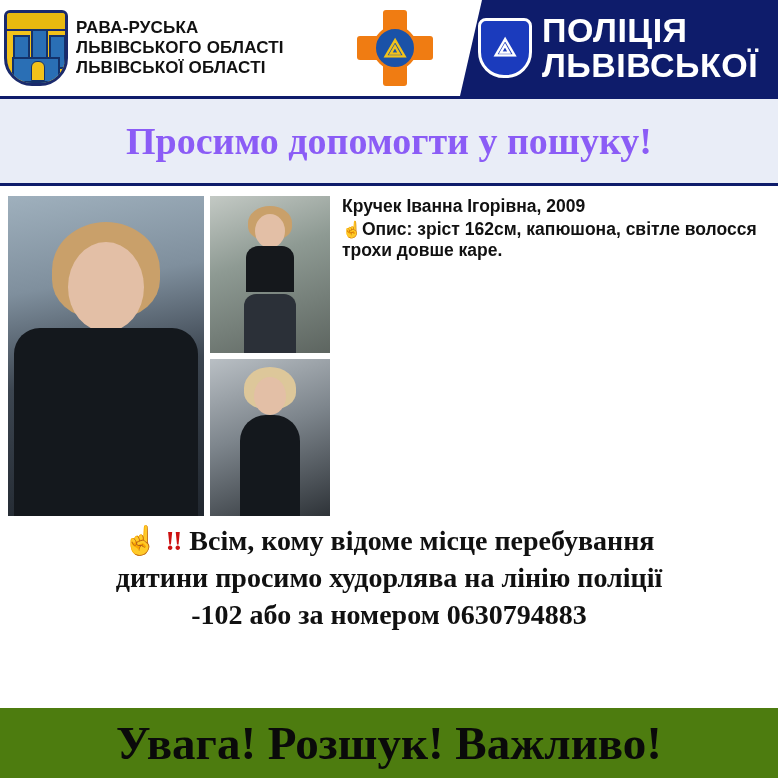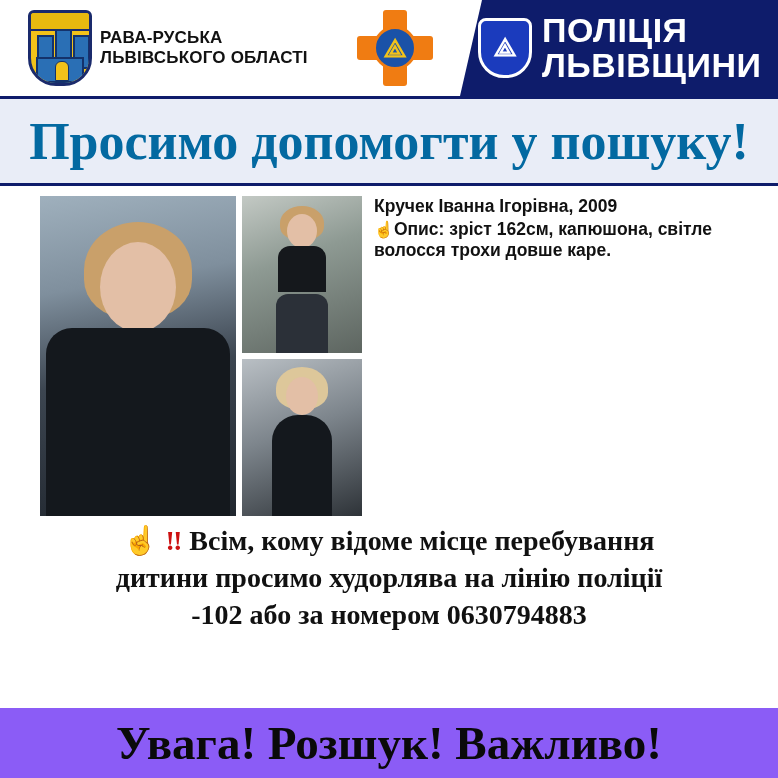--- a/index.html
+++ b/index.html
@@ -24,21 +24,21 @@
   
   .header {
     display: flex;
     align-items: stretch;
     height: 96px;
     background: #ffffff;
   }
   .coat-block {
     display: flex;
     align-items: center;
-    padding-left: 28px;
+    padding-left: 4px;
     gap: 8px;
     width: 330px;
     box-sizing: border-box;
   }
   .coat {
     width: 64px;
     height: 76px;
     background: #f2c21a;
     border: 3px solid #1a2a6c;
     border-radius: 6px 6px 28px 28px;
@@ -164,33 +164,32 @@
     border-top: 3px solid #0e1c6b;
     border-bottom: 3px solid #0e1c6b;
     height: 84px;
     display: flex;
     align-items: center;
     justify-content: center;
   }
   .title-bar .title {
     font-family: "Liberation Serif", serif;
     font-weight: bold;
-    font-size: 52px;
-    color: #0369a1;
+    font-size: 38px;
+    color: #8b5cf6;
     white-space: nowrap;
   }
 
   
   .content {
     display: flex;
     padding: 10px 8px 0 8px;
     gap: 6px;
     box-sizing: border-box;
     height: 330px;
-    margin-left: 32px;
   }
   .photo {
     position: relative;
     overflow: hidden;
     background: #5b6a7a;
   }
   .photo-main {
     width: 196px;
     height: 320px;
     background: linear-gradient(170deg, #9fb0bd 0%, #7f8f9d 28%, #3c4550 55%, #20262e 100%);
@@ -260,21 +259,21 @@
   .appeal .excl { color: #cc1111; }
 
   
   .footer {
     position: absolute;
     left: 0; right: 0; bottom: 0;
     height: 70px;
     display: flex;
     align-items: center;
     justify-content: center;
-    background: #8b5cf6;
+    background: #4d7c0f;
   }
   .footer .txt {
     font-family: "Liberation Serif", serif;
     font-weight: bold;
     font-size: 47px;
     color: #0a0a0a;
     white-space: nowrap;
   }
 </style>
 </head>
@@ -289,39 +288,40 @@
         <div class="band"></div>
         <div class="tower t1"></div>
         <div class="tower t2"></div>
         <div class="tower t3"></div>
         <div class="wall"></div>
         <div class="gate"></div>
       </div>
       <div class="coat-text">
         <div>РАВА-РУСЬКА</div>
         <div>ЛЬВІВСЬКОГО ОБЛАСТІ</div>
+        <div>ЛЬВІВСЬКОЇ ОБЛАСТІ</div>
       </div>
     </div>
 
     <div class="emblem-block">
       <div class="sns-cross">
         <div class="arm h"></div>
         <div class="arm v"></div>
         <div class="disc"></div>
         <div class="trident">⟁</div>
       </div>
     </div>
 
     <div class="police-block">
       <div class="police-badge">
         <div class="trident2">⟁</div>
       </div>
       <div class="police-text">
         <span class="l1">ПОЛІЦІЯ</span>
-        <span class="l2">ЛЬВІВЩИНИ</span>
+        <span class="l2">ЛЬВІВСЬКОЇ</span>
       </div>
     </div>
   </div>
 
   <div class="title-bar">
     <div class="title">Просимо допомогти у пошуку!</div>
   </div>
 
   <div class="content">
 

